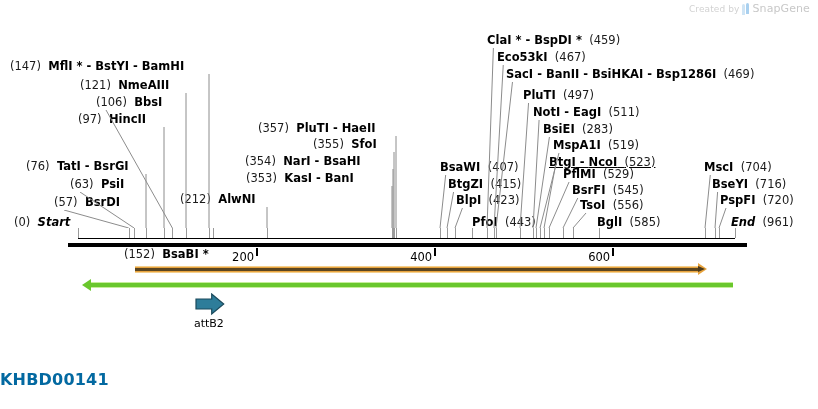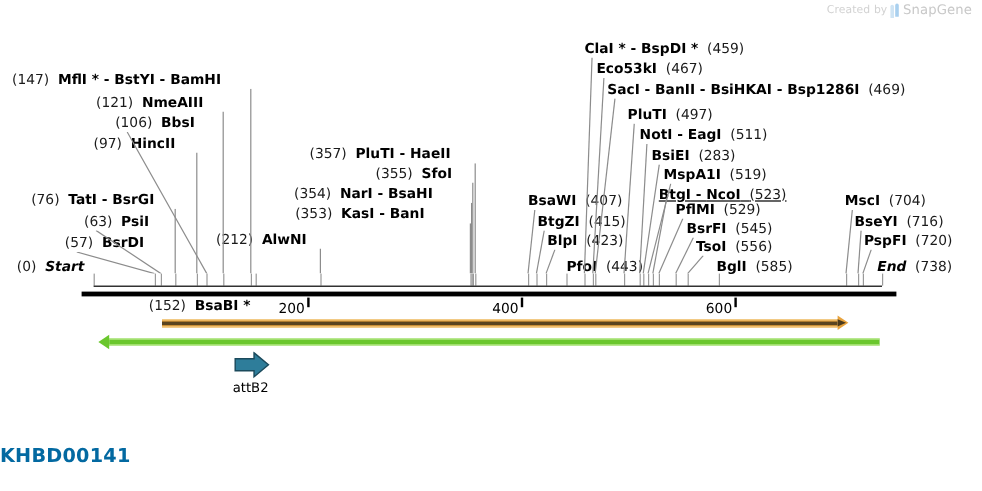--- a/index.html
+++ b/index.html
@@ -144,21 +144,21 @@
       <div class="lbl" style="left: 543px; top: 123px;"><span class="nm">BsiEI</span>&nbsp;&nbsp;<span class="pos">(283)</span></div>
       <div class="lbl" style="left: 553px; top: 139px;"><span class="nm">MspA1I</span>&nbsp;&nbsp;<span class="pos">(519)</span></div>
       <div class="lbl" style="left: 549px; top: 156px; text-decoration: underline;"><span class="nm">BtgI</span><span class="sep">&nbsp;-&nbsp;</span><span class="nm">NcoI</span>&nbsp;&nbsp;<span class="pos">(523)</span></div>
       <div class="lbl" style="left: 563px; top: 168px;"><span class="nm">PflMI</span>&nbsp;&nbsp;<span class="pos">(529)</span></div>
       <div class="lbl" style="left: 572px; top: 184px;"><span class="nm">BsrFI</span>&nbsp;&nbsp;<span class="pos">(545)</span></div>
       <div class="lbl" style="left: 580px; top: 199px;"><span class="nm">TsoI</span>&nbsp;&nbsp;<span class="pos">(556)</span></div>
       <div class="lbl" style="left: 597px; top: 216px;"><span class="nm">BglI</span>&nbsp;&nbsp;<span class="pos">(585)</span></div>
       <div class="lbl" style="left: 704px; top: 161px;"><span class="nm">MscI</span>&nbsp;&nbsp;<span class="pos">(704)</span></div>
       <div class="lbl" style="left: 712px; top: 178px;"><span class="nm">BseYI</span>&nbsp;&nbsp;<span class="pos">(716)</span></div>
       <div class="lbl" style="left: 720px; top: 194px;"><span class="nm">PspFI</span>&nbsp;&nbsp;<span class="pos">(720)</span></div>
-      <div class="lbl ital" style="left: 731px; top: 216px;"><span class="nm">End</span>&nbsp;&nbsp;<span class="pos">(738)</span></div>
+      <div class="lbl ital" style="left: 731px; top: 216px;"><span class="nm">End</span>&nbsp;&nbsp;<span class="pos">(961)</span></div>
     </div>
   <div id="leaders">
       <svg width="68.7439024390244" height="18" style="position: absolute; left: 62px; top: 210px;">
         <line x1="2" y1="0" x2="66.7439024390244" y2="18" stroke="#8c8c8c" stroke-width="1"></line>
       </svg>
       <svg width="58.085365853658544" height="36" style="position: absolute; left: 78px; top: 192px;">
         <line x1="2" y1="0" x2="56.085365853658544" y2="36" stroke="#8c8c8c" stroke-width="1"></line>
       </svg>
       <svg width="4" height="54" style="position: absolute; left: 143.659px; top: 174px;">
         <line x1="2" y1="0" x2="2" y2="54" stroke="#8c8c8c" stroke-width="1"></line>

